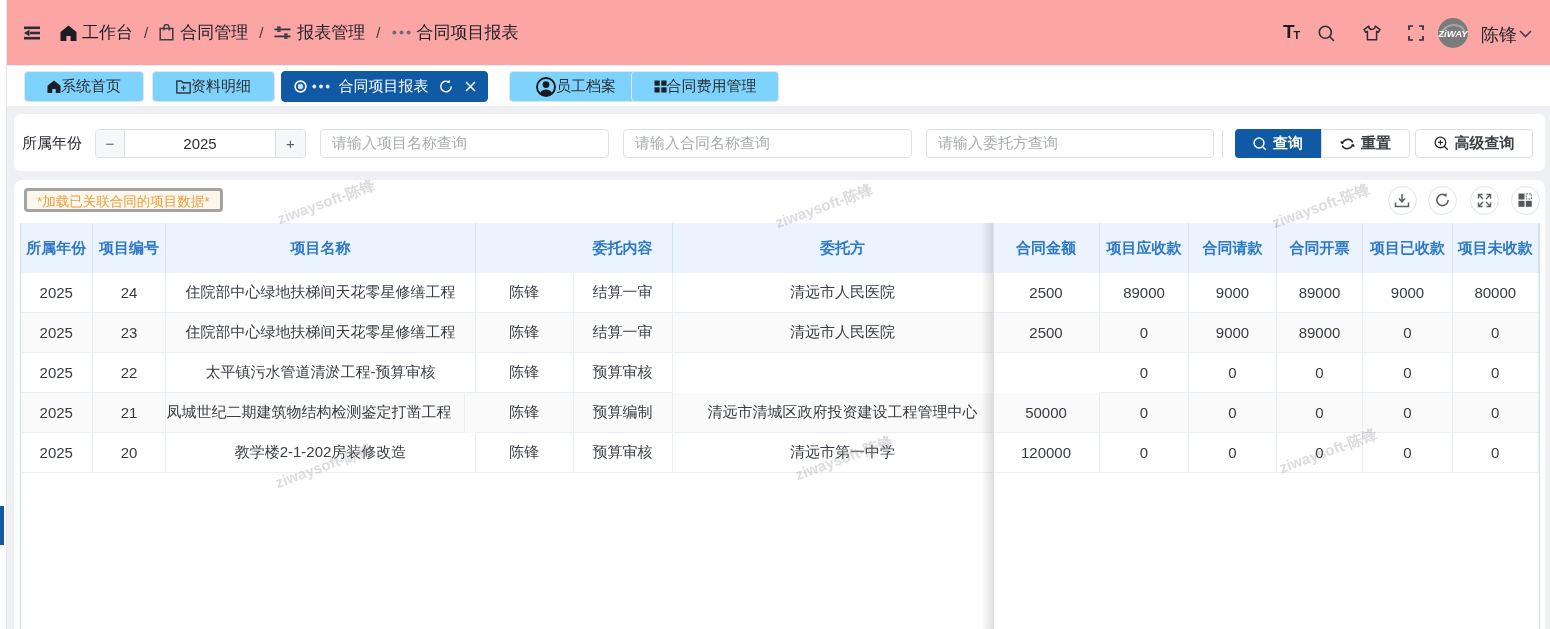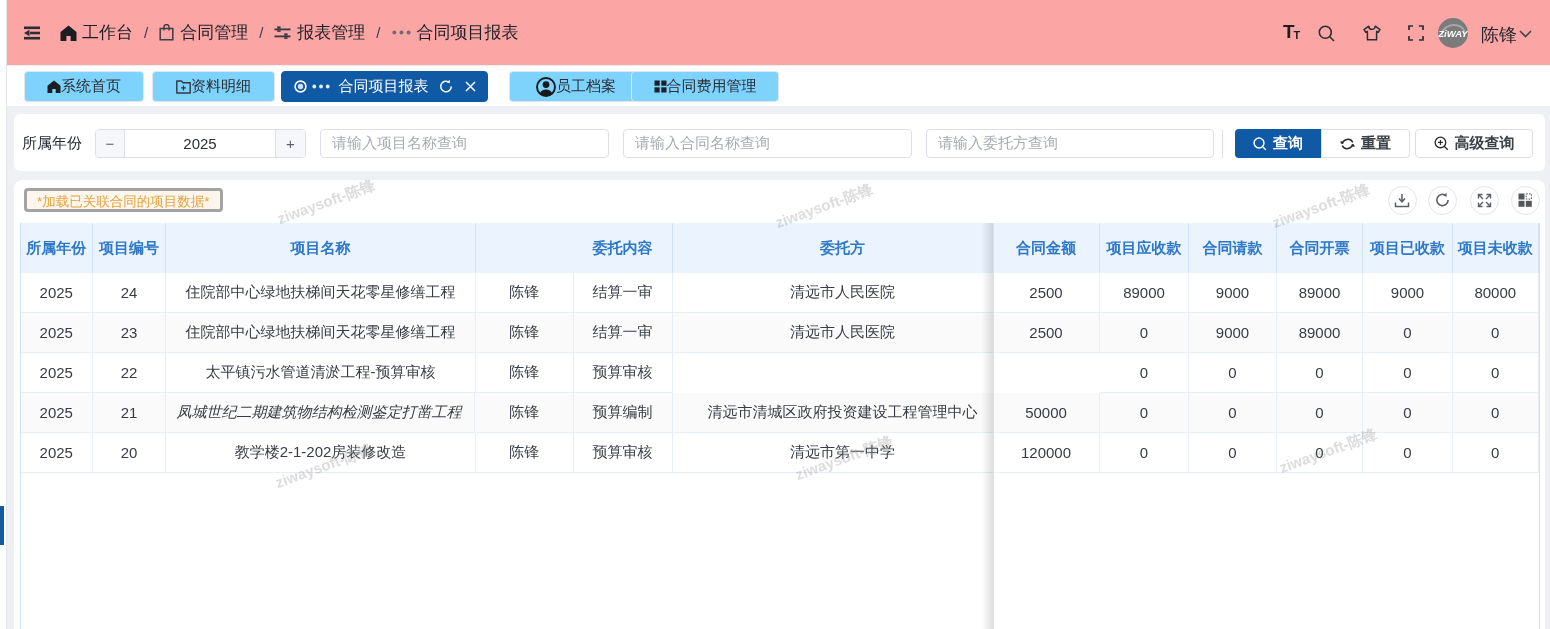--- a/index.html
+++ b/index.html
@@ -261,21 +261,21 @@
   <div class="tc" style="left:553px; width:99px;">预算审核</div>
   <div class="tc fx" style="left:1079.5px; width:89.0px;">0</div>
   <div class="tc fx" style="left:1168.5px; width:88.0px;">0</div>
   <div class="tc fx" style="left:1256.5px; width:86.0px;">0</div>
   <div class="tc fx" style="left:1342.5px; width:90.0px;">0</div>
   <div class="tc fx" style="left:1432.5px; width:85.5px;">0</div>
   </div>
   <div class="trow z" style="top:170px;">
   <div class="tc" style="left:0px; width:72.5px;">2025</div>
   <div class="tc" style="left:72.5px; width:73.0px;">21</div>
-  <div class="tc" style="left:144px; width:310.0px;font-style:italic;">凤城世纪二期建筑物结构检测鉴定打凿工程</div>
+  <div class="tc" style="left:134px; width:310.0px;">凤城世纪二期建筑物结构检测鉴定打凿工程</div>
   <div class="tc" style="left:455.5px; width:97.5px;">陈锋</div>
   <div class="tc" style="left:553px; width:99px;">预算编制</div>
   <div class="tc" style="left:652px; width:341px;">清远市清城区政府投资建设工程管理中心</div>
   <div class="tc fx" style="left:972.5px; width:107.0px;">50000</div>
   <div class="tc fx" style="left:1079.5px; width:89.0px;">0</div>
   <div class="tc fx" style="left:1168.5px; width:88.0px;">0</div>
   <div class="tc fx" style="left:1256.5px; width:86.0px;">0</div>
   <div class="tc fx" style="left:1342.5px; width:90.0px;">0</div>
   <div class="tc fx" style="left:1432.5px; width:85.5px;">0</div>
   </div>

